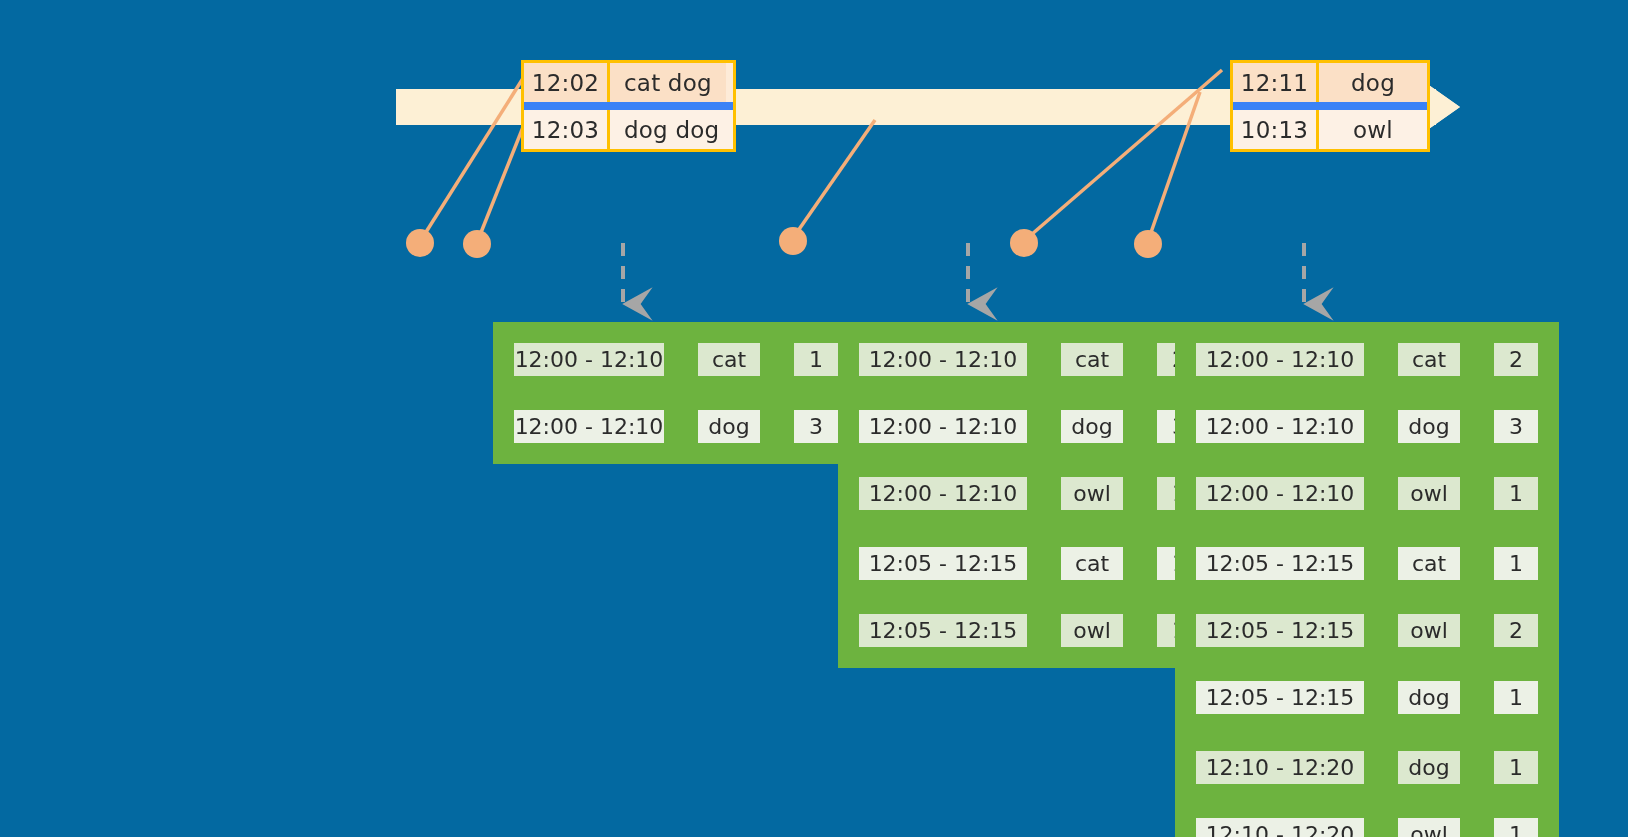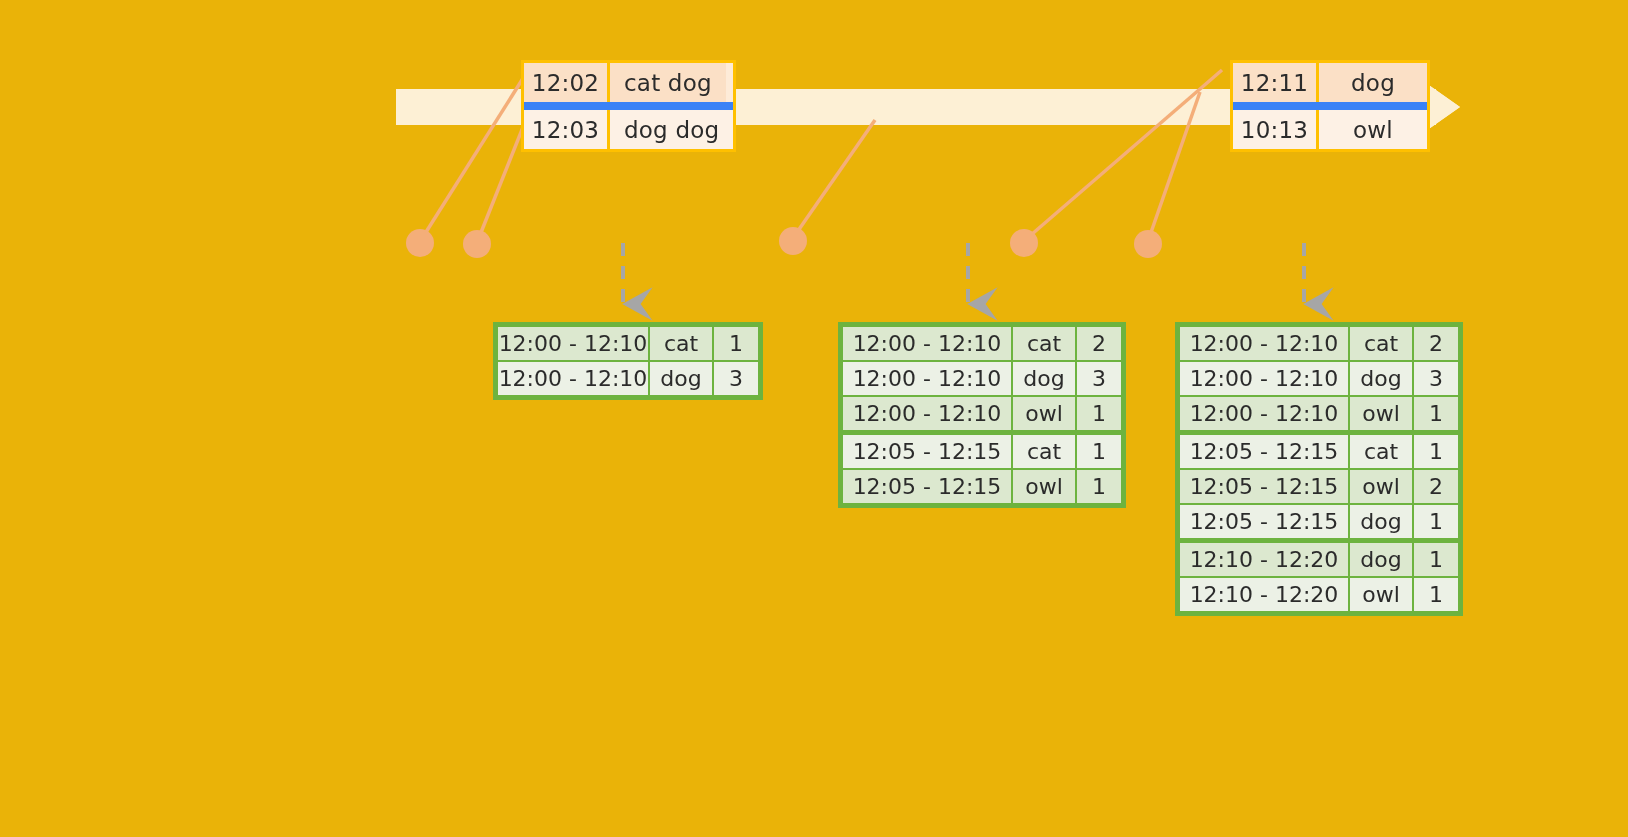--- a/index.html
+++ b/index.html
@@ -8,21 +8,21 @@
     padding: 0;
     background: #000000;
   }
   body {
     font-family: "DejaVu Sans", "Liberation Sans", sans-serif;
   }
   #stage {
     position: relative;
     width: 1628px;
     height: 837px;
-    background: #eab308;
+    background: #0369a1;
     overflow: hidden;
   }
   #wires {
     position: absolute;
     left: 0;
     top: 0;
     width: 1628px;
     height: 837px;
     pointer-events: none;
   }
@@ -75,21 +75,21 @@
     box-sizing: border-box;
   }
   .res-cell {
     box-sizing: border-box;
     display: flex;
     align-items: center;
     justify-content: center;
     font-size: 22px;
     color: #2b2b2b;
     height: 33px;
-    margin: 1px;
+    margin: 17px;
   }
   .res-row.shade-a .res-cell { background: #DCE8CF; }
   .res-row.shade-b .res-cell { background: #ECF1E6; }
   .res-window { width: 168px; }
   .res-key    { width: 62px; }
   .res-count  { width: 44px; }
 
   .res-row.group-end { border-bottom: 3px solid #6DB33F; }
 
   .tbl-1 .res-window { width: 150px; }

